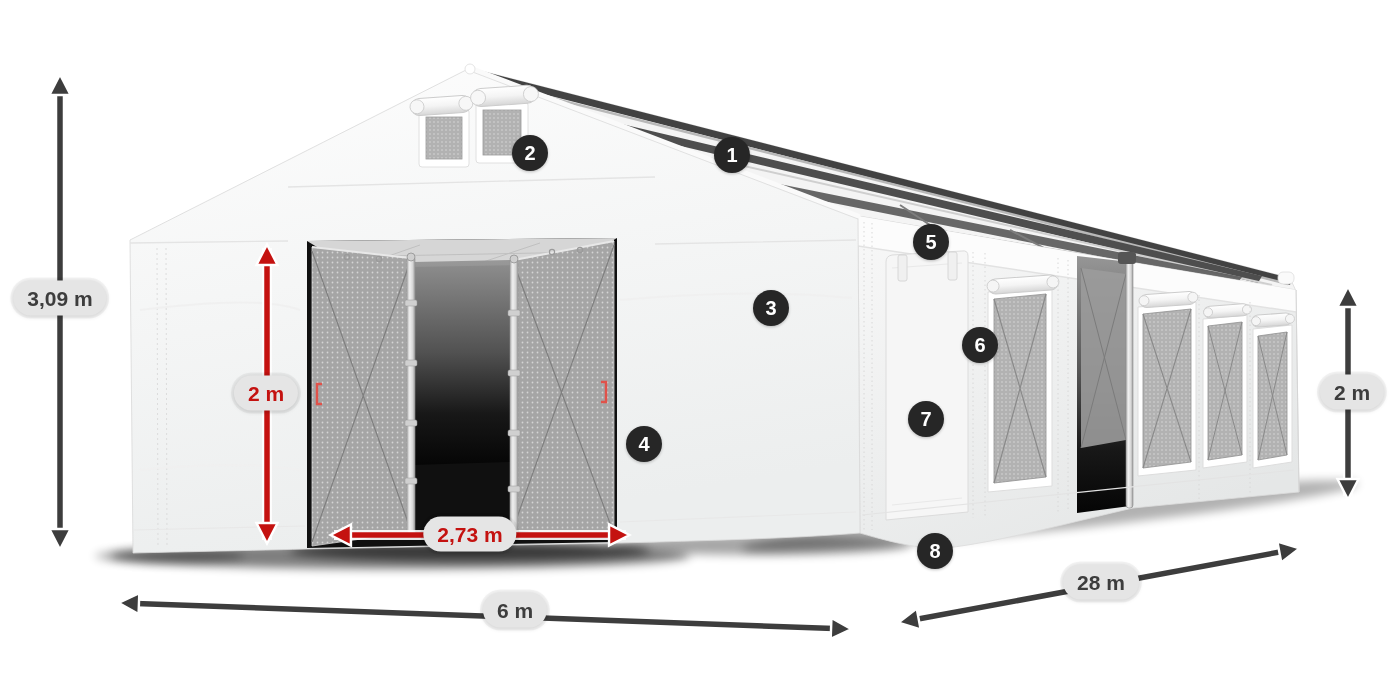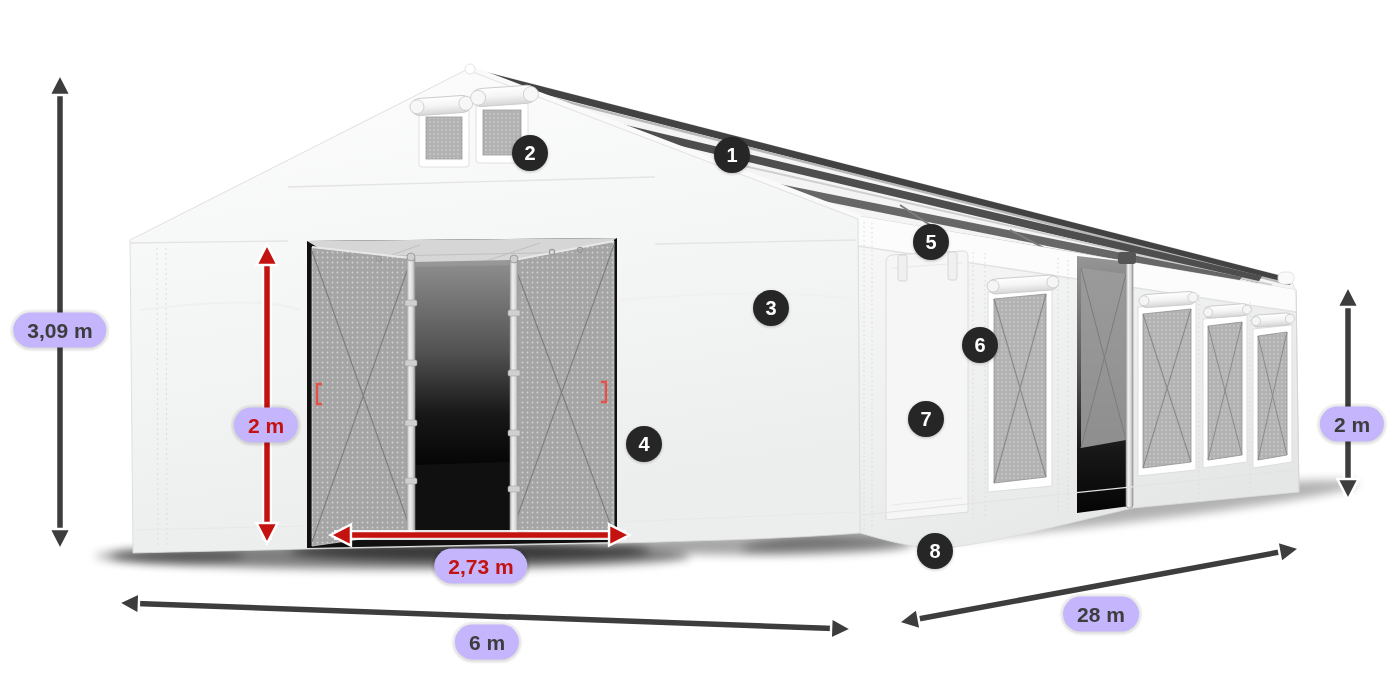--- a/index.html
+++ b/index.html
@@ -1,26 +1,25 @@
 <!DOCTYPE html>
 <html><head>
 <meta charset="utf-8">
 <style>
   html,body{margin:0;padding:0;background:#ffffff;}
   .stage{position:relative;width:1400px;height:700px;background:#ffffff;overflow:hidden;
          font-family:"Liberation Sans", sans-serif;}
   .stage svg{position:absolute;left:0;top:0;}
   .pill{
     position:absolute;transform:translate(-50%,-50%);
-    background:#c4b5fd;color:#3d3d3d;
+    background:#e5e5e5;color:#3d3d3d;
     font-weight:bold;font-size:21px;line-height:1;
     padding:7px 14px;border-radius:18px;white-space:nowrap;
     box-shadow:0 0 0 3px rgba(0,0,0,0.045), 0 1px 5px rgba(0,0,0,0.16);
     z-index:5;
-    margin-top:32px;
   }
   .pill.red{color:#c41210;}
   .badge{
     position:absolute;transform:translate(-50%,-50%);
     width:36px;height:36px;border-radius:50%;
     background:#262626;color:#ffffff;
     font-weight:bold;font-size:20px;line-height:36px;text-align:center;
     box-shadow:0 1px 3px rgba(0,0,0,0.25);
     z-index:6;cursor:pointer;
   }
@@ -267,22 +266,22 @@
     </g>
     <g>
       <line x1="1348" y1="290" x2="1348" y2="496" stroke="#ffffff" stroke-width="10" opacity="0.9"></line>
       <line x1="1348" y1="290" x2="1348" y2="496" stroke="#3d3d3d" stroke-width="5.5" marker-start="url(#ahDark)" marker-end="url(#ahDark)"></line>
     </g>
   </g>
 </svg>
 
 <div class="pill" style="left:60px;top:298px">3,09 m</div>
 <div class="pill red" style="left:266px;top:393px">2 m</div>
-<div class="pill red" style="left:481px;top:534px">2,73 m</div>
-<div class="pill" style="left:487px;top:610px">6 m</div>
+<div class="pill red" style="left:470px;top:534px">2,73 m</div>
+<div class="pill" style="left:515px;top:610px">6 m</div>
 <div class="pill" style="left:1101px;top:582px">28 m</div>
 <div class="pill" style="left:1352px;top:392px">2 m</div>
 
 <div class="badge" style="left:732px;top:155px">1</div>
 <div class="badge" style="left:530px;top:153px">2</div>
 <div class="badge" style="left:771px;top:308px">3</div>
 <div class="badge" style="left:644px;top:444px">4</div>
 <div class="badge" style="left:931px;top:242px">5</div>
 <div class="badge" style="left:980px;top:345px">6</div>
 <div class="badge" style="left:926px;top:419px">7</div>

